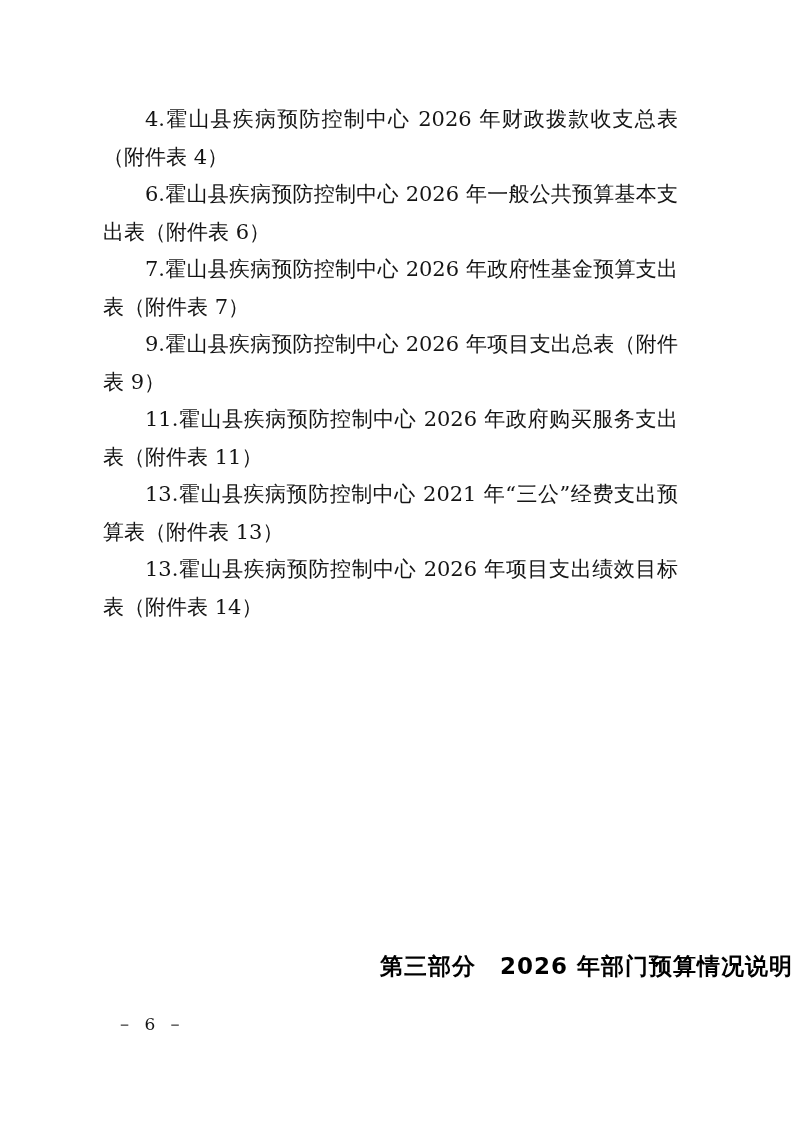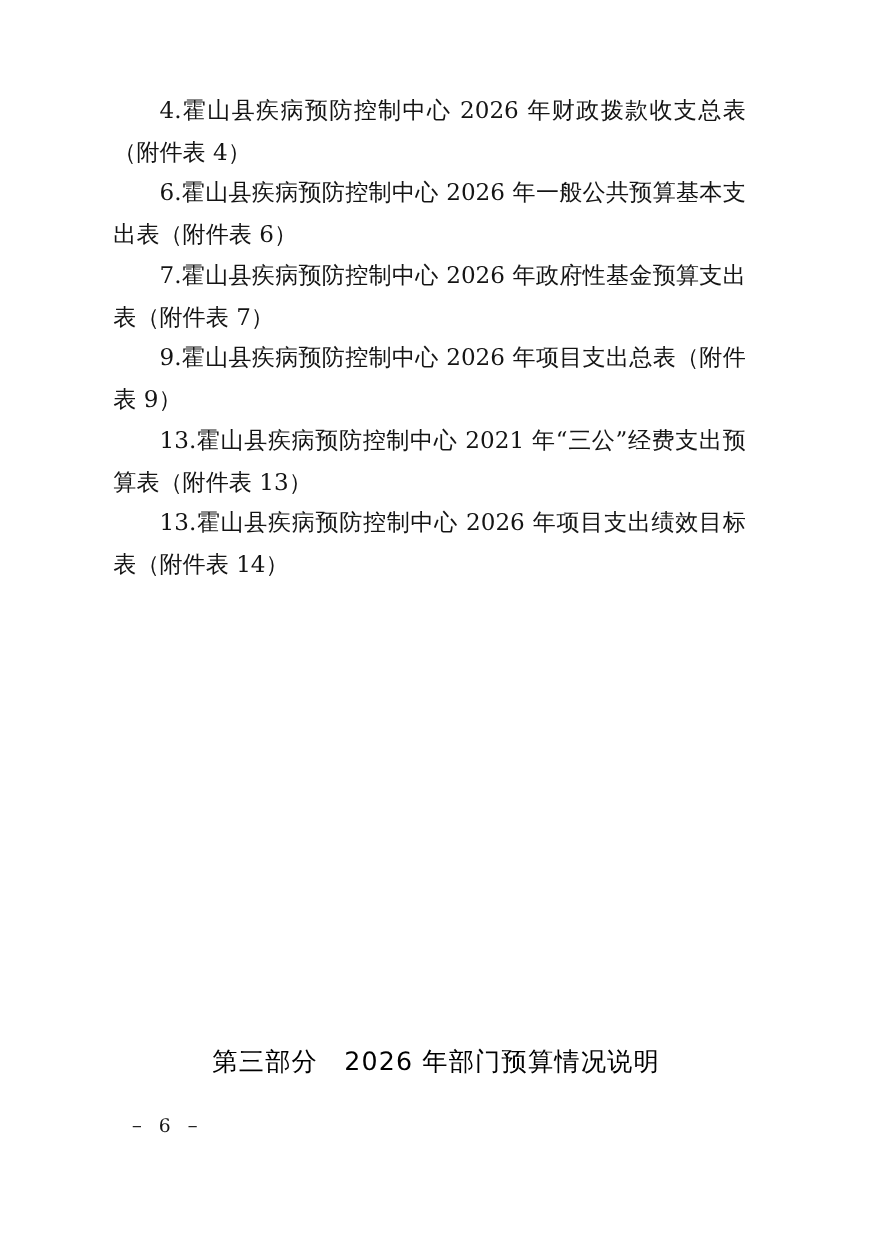--- a/index.html
+++ b/index.html
@@ -12,40 +12,40 @@
     width: 793px;
     height: 1122px;
     background: #ffffff;
     overflow: hidden;
     font-family: "DejaVu Serif", "Liberation Serif", serif;
     color: #141414;
   }
   .content {
     position: absolute;
     left: 103px;
-    top: 82px;
+    top: 101px;
     width: 575px;
     font-size: 21px;
     line-height: 37.5px;
     text-align: justify;
   }
   .content p.para {
     margin: 0;
     padding: 0;
     text-indent: 2em;
   }
   .section-heading {
     position: absolute;
     top: 946px;
     left: 0;
     width: 100%;
     margin: 0;
-    text-align: center;
+    text-align: right;
     font-family: "DejaVu Sans", "Liberation Sans", sans-serif;
-    font-weight: normal;
+    font-weight: bold;
     font-size: 23px;
     line-height: 40px;
     color: #000000;
     letter-spacing: 1px;
   }
   .page-footer {
     position: absolute;
     left: 116px;
     top: 1012px;
     font-size: 17px;
@@ -56,20 +56,21 @@
 </style>
 </head>
 <body>
 
 <div class="page">
   <div class="content">
       <p class="para">4.霍山县疾病预防控制中心 2026 年财政拨款收支总表（附件表 4）</p>
       <p class="para">6.霍山县疾病预防控制中心 2026 年一般公共预算基本支出表（附件表 6）</p>
       <p class="para">7.霍山县疾病预防控制中心 2026 年政府性基金预算支出表（附件表 7）</p>
       <p class="para">9.霍山县疾病预防控制中心 2026 年项目支出总表（附件表 9）</p>
+      <p class="para">11.霍山县疾病预防控制中心 2026 年政府购买服务支出表（附件表 11）</p>
       <p class="para">13.霍山县疾病预防控制中心 2021 年“三公”经费支出预算表（附件表 13）</p>
       <p class="para">13.霍山县疾病预防控制中心 2026 年项目支出绩效目标表（附件表 14）</p>
     </div>
 
   <h2 class="section-heading">第三部分　2026 年部门预算情况说明</h2>
 
   <div class="page-footer">－ 6 －</div>
 </div>
 
 </body></html>

